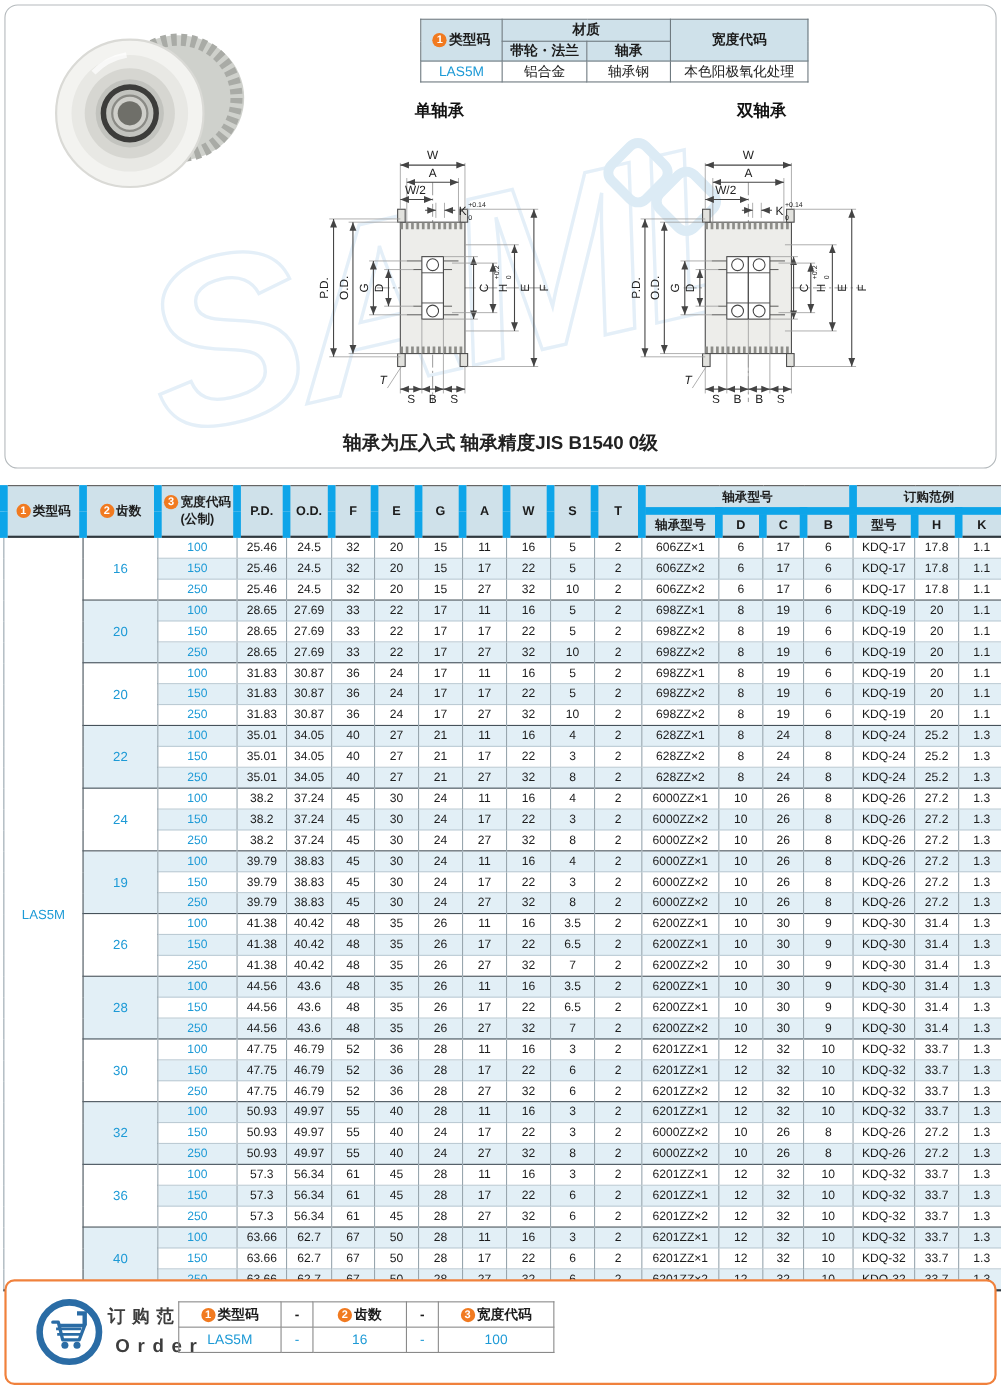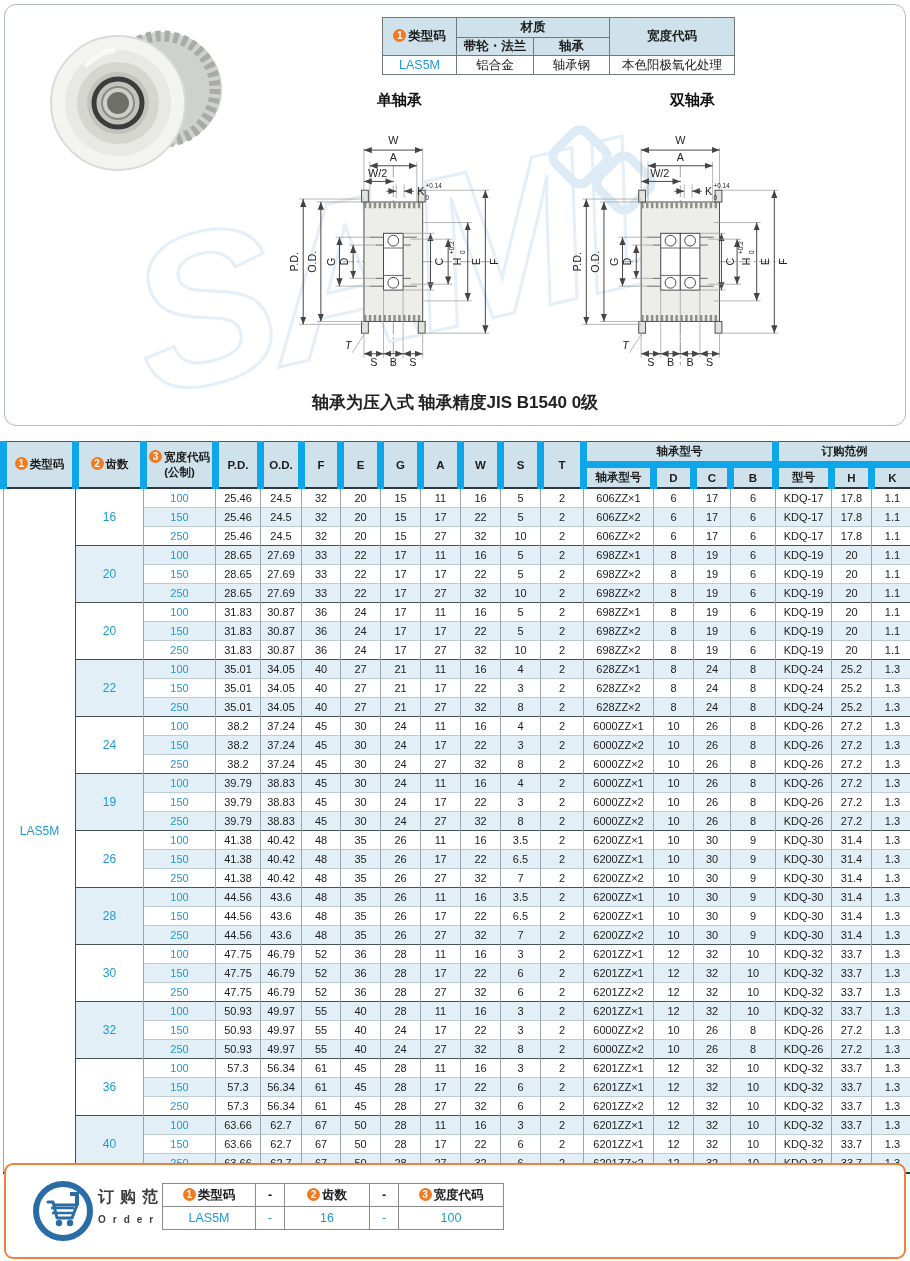--- a/index.html
+++ b/index.html
@@ -68,21 +68,21 @@
   .blue{color:#1d9ad6;}
   .w2line{line-height:1.25;}
   
   .order-box{
     position:absolute;left:4px;top:1163px;width:898px;height:92px;
     border:2px solid #f0813c;border-radius:9px;background:#fff;
   }
   .cart-icon{position:absolute;left:24px;top:13px;}
   .order-title{position:absolute;left:92px;top:22px;color:#3d3d3d;}
   .order-title .cn{font-size:16px;letter-spacing:6px;font-weight:bold;}
-  .order-title .en{font-size:10px;letter-spacing:7px;margin-top:6px;font-weight:bold;}
+  .order-title .en{font-size:17px;letter-spacing:7px;margin-top:6px;font-weight:bold;text-align:right;}
   .order-table{position:absolute;left:156px;top:18px;border-collapse:collapse;font-size:12.5px;}
   .order-table th,.order-table td{border:1px solid #8a8a8a;text-align:center;padding:0 4px;height:22px;}
   .order-table th{font-weight:bold;background:#fff;}
   .order-table td{color:#1d9ad6;}
 </style>
 </head>
 <body>
 
 <div class="top-box">
 

